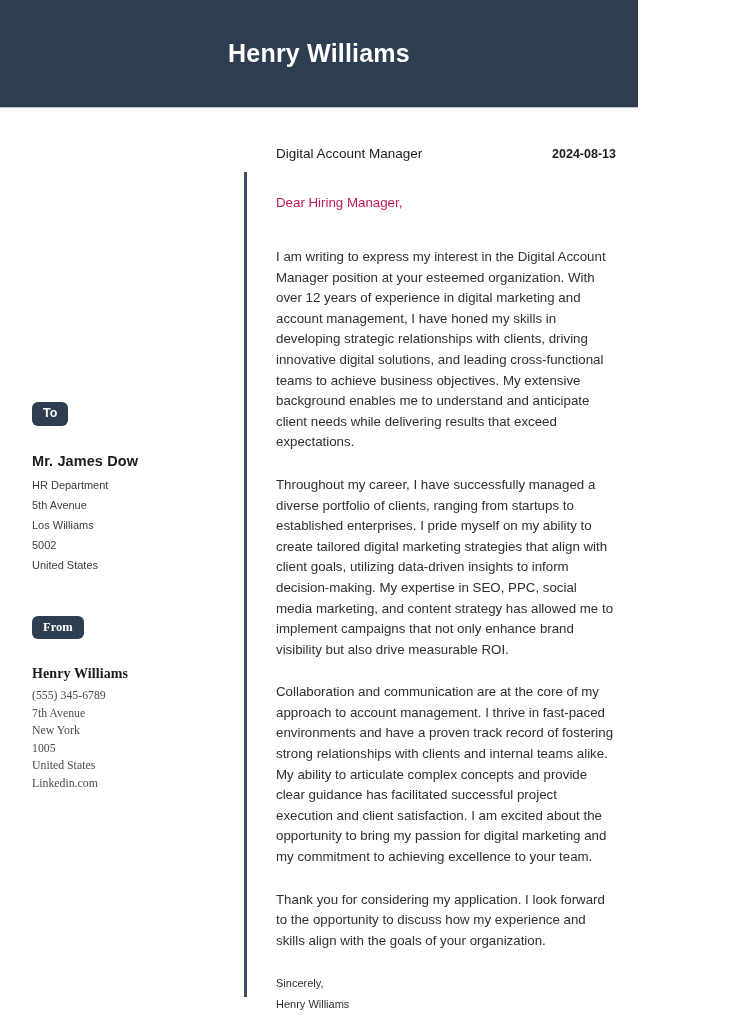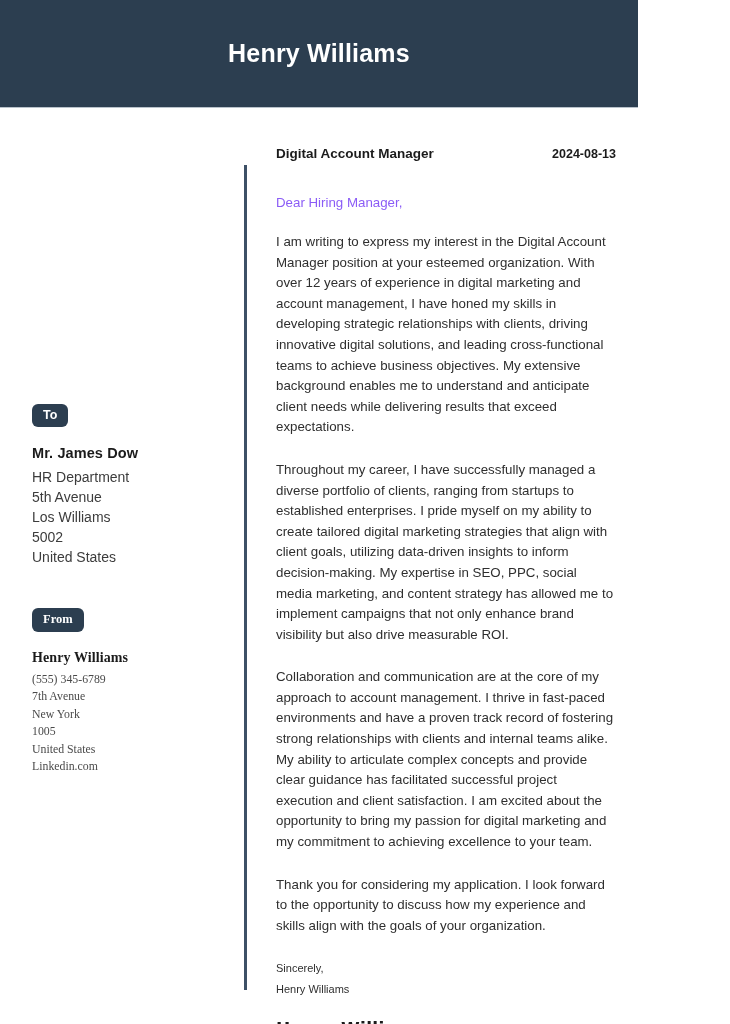--- a/index.html
+++ b/index.html
@@ -66,31 +66,31 @@
     display: inline-block;
     background: #2c3e50;
     color: #ffffff;
     font-size: 12.5px;
     font-weight: bold;
     border-radius: 6px;
     padding: 5px 11px 6px 11px;
     line-height: 1;
   }
   .addr-block {
-    margin-top: 18px;
+    margin-top: 27px;
   }
   .addr-name {
     font-size: 14.5px;
     font-weight: bold;
     color: #1b1b1b;
     margin-bottom: 6px;
     letter-spacing: 0.1px;
   }
   .addr-line {
-    font-size: 14px;
+    font-size: 11px;
     color: #3c3c3c;
     line-height: 20px;
   }
   .from-section {
     margin-top: 41px;
     font-family: Liberation Serif, serif;
   }
   .from-section .addr-name {
     font-size: 14px;
     margin-bottom: 5px;
@@ -103,33 +103,33 @@
 
   
   .letter-head {
     display: flex;
     justify-content: space-between;
     align-items: baseline;
     margin-bottom: 32px;
   }
   .job-title {
     font-size: 13.5px;
-    font-weight: bold;
+    font-weight: normal;
     color: #1b1b1b;
   }
   .letter-date {
     font-size: 12.5px;
     font-weight: bold;
     color: #1b1b1b;
   }
   .salutation {
     font-size: 13.3px;
-    color: #8b5cf6;
+    color: #be185d;
     line-height: 20px;
-    margin-bottom: 19px;
+    margin-bottom: 34px;
   }
   .para {
     font-size: 13.3px;
     color: #2f2f2f;
     line-height: 20.6px;
     margin: 0 0 22px 0;
     text-align: left;
   }
   .closing {
     font-size: 11px;

